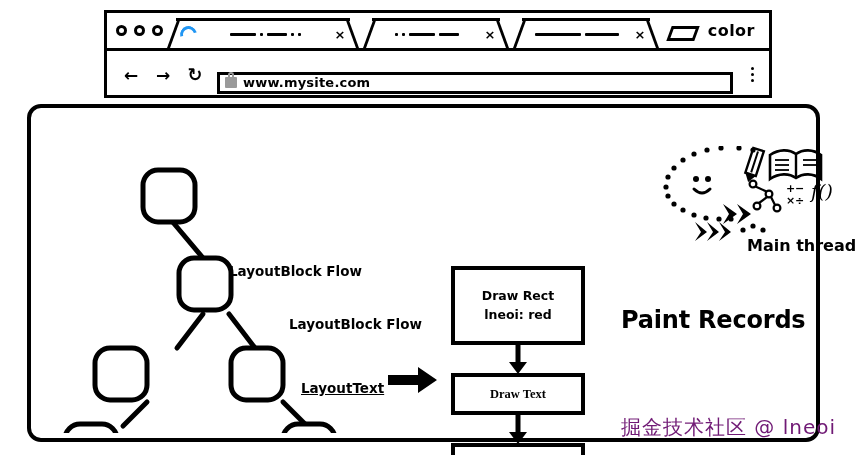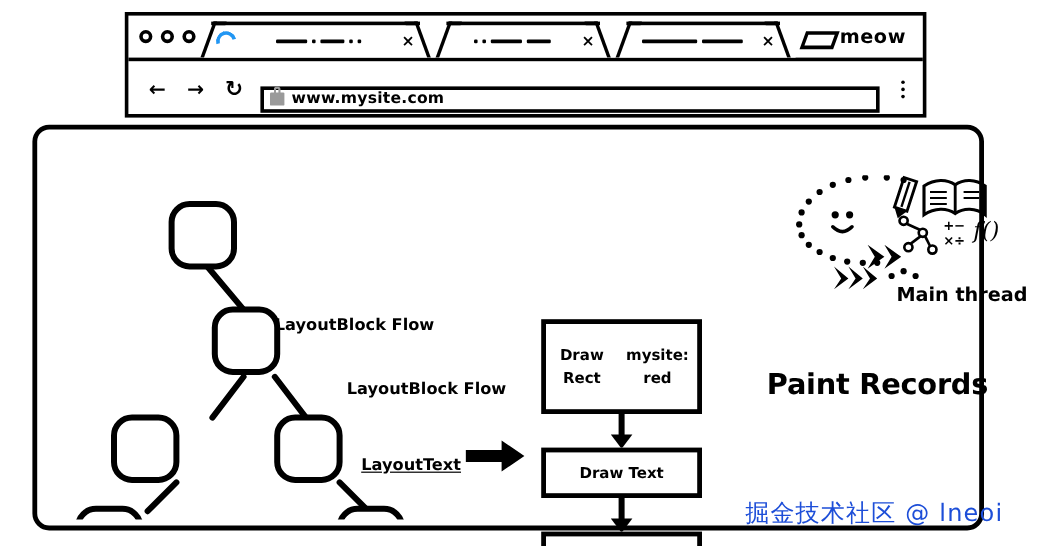--- a/index.html
+++ b/index.html
@@ -109,45 +109,45 @@
   .tree-label{
     position:absolute;font-size:13.5px;font-weight:600;white-space:nowrap;
   }
   #label-lbf-1{left:178px;top:105px;}
   #label-lbf-2{left:238px;top:158px;}
   #label-lt{left:250px;top:222px;text-decoration:underline;}
 
   
   .paint-box{
     position:absolute;border:4px solid #000;background:#fff;box-sizing:border-box;
-    display:flex;flex-direction:row;align-items:center;justify-content:center;
+    display:flex;flex-direction:column;align-items:center;justify-content:center;
     font-size:12.5px;font-weight:600;line-height:1.45;text-align:center;
   }
   #paint-box-1{left:420px;top:158px;width:134px;height:79px;}
-  #paint-box-2{left:420px;top:265px;width:134px;height:42px;}
+  #paint-box-2{left:420px;top:265px;width:134px;height:42px;font-family:Liberation Serif, serif;}
   #paint-box-3{left:420px;top:335px;width:134px;height:79px;}
 
   #big-arrow{position:absolute;left:357px;top:258px;}
   .flow-arrow{position:absolute;left:420px;}
   #flow-arrow-1{top:236px;}
   #flow-arrow-2{top:306px;}
 
   
   #main-thread-cluster{position:absolute;left:630px;top:38px;width:200px;height:95px;}
   #main-thread-label{
     position:absolute;left:86px;top:62px;font-size:16px;font-weight:600;white-space:nowrap;margin-top:28px;
   }
 
   #paint-records-label{
     position:absolute;left:590px;top:198px;font-size:24px;font-weight:700;
-    letter-spacing:-.2px;white-space:nowrap;margin-left:18px;
+    letter-spacing:-.2px;white-space:nowrap;
   }
 
   #watermark{
-    position:absolute;left:590px;top:306px;font-size:20px;color:#1d4ed8;
+    position:absolute;left:590px;top:306px;font-size:20px;color:#701a75;
     white-space:nowrap;letter-spacing:1px;
   }
 </style>
 </head>
 <body>
 
 <div class="stage">
 
   <div id="browser-window">
 
@@ -196,21 +196,21 @@
             <span class="dash" style="width:46px;"></span>
             <span class="dash" style="width:34px;"></span>
           </span>
           <span class="tab-close">×</span>
         </span>
         <span class="tab-skew-r"></span>
       </div>
 
       <div id="new-tab-button"></div>
 
-      <div id="meow-label">meow</div>
+      <div id="meow-label">color</div>
     </div>
 
     <div id="toolbar">
       <span class="nav-ico" id="back-icon">←</span>
       <span class="nav-ico" id="forward-icon">→</span>
       <span class="nav-ico" id="reload-icon">↻</span>
       <div id="address-bar">
         <span id="lock-icon"></span>
         <span id="url-text">www.mysite.com</span>
       </div>
@@ -247,21 +247,21 @@
       <span class="tree-label" id="label-lbf-2">LayoutBlock Flow</span>
       <span class="tree-label" id="label-lt">LayoutText</span>
     </div>
 
     <svg id="big-arrow" width="50" height="28" viewBox="0 0 50 28">
       <path d="M0 9 H30 V1 L49 14 L30 27 V19 H0 Z" fill="#000"></path>
     </svg>
 
     <div class="paint-box" id="paint-box-1">
       <span>Draw Rect</span>
-      <span>mysite: red</span>
+      <span>lneoi: red</span>
     </div>
 
     <svg class="flow-arrow" id="flow-arrow-1" width="134" height="30" viewBox="0 0 134 30">
       <line x1="67" y1="0" x2="67" y2="20" stroke="#000" stroke-width="5"></line>
       <path d="M58 18 L76 18 L67 30 Z" fill="#000"></path>
     </svg>
 
     <div class="paint-box" id="paint-box-2">
       <span>Draw Text</span>
     </div>

